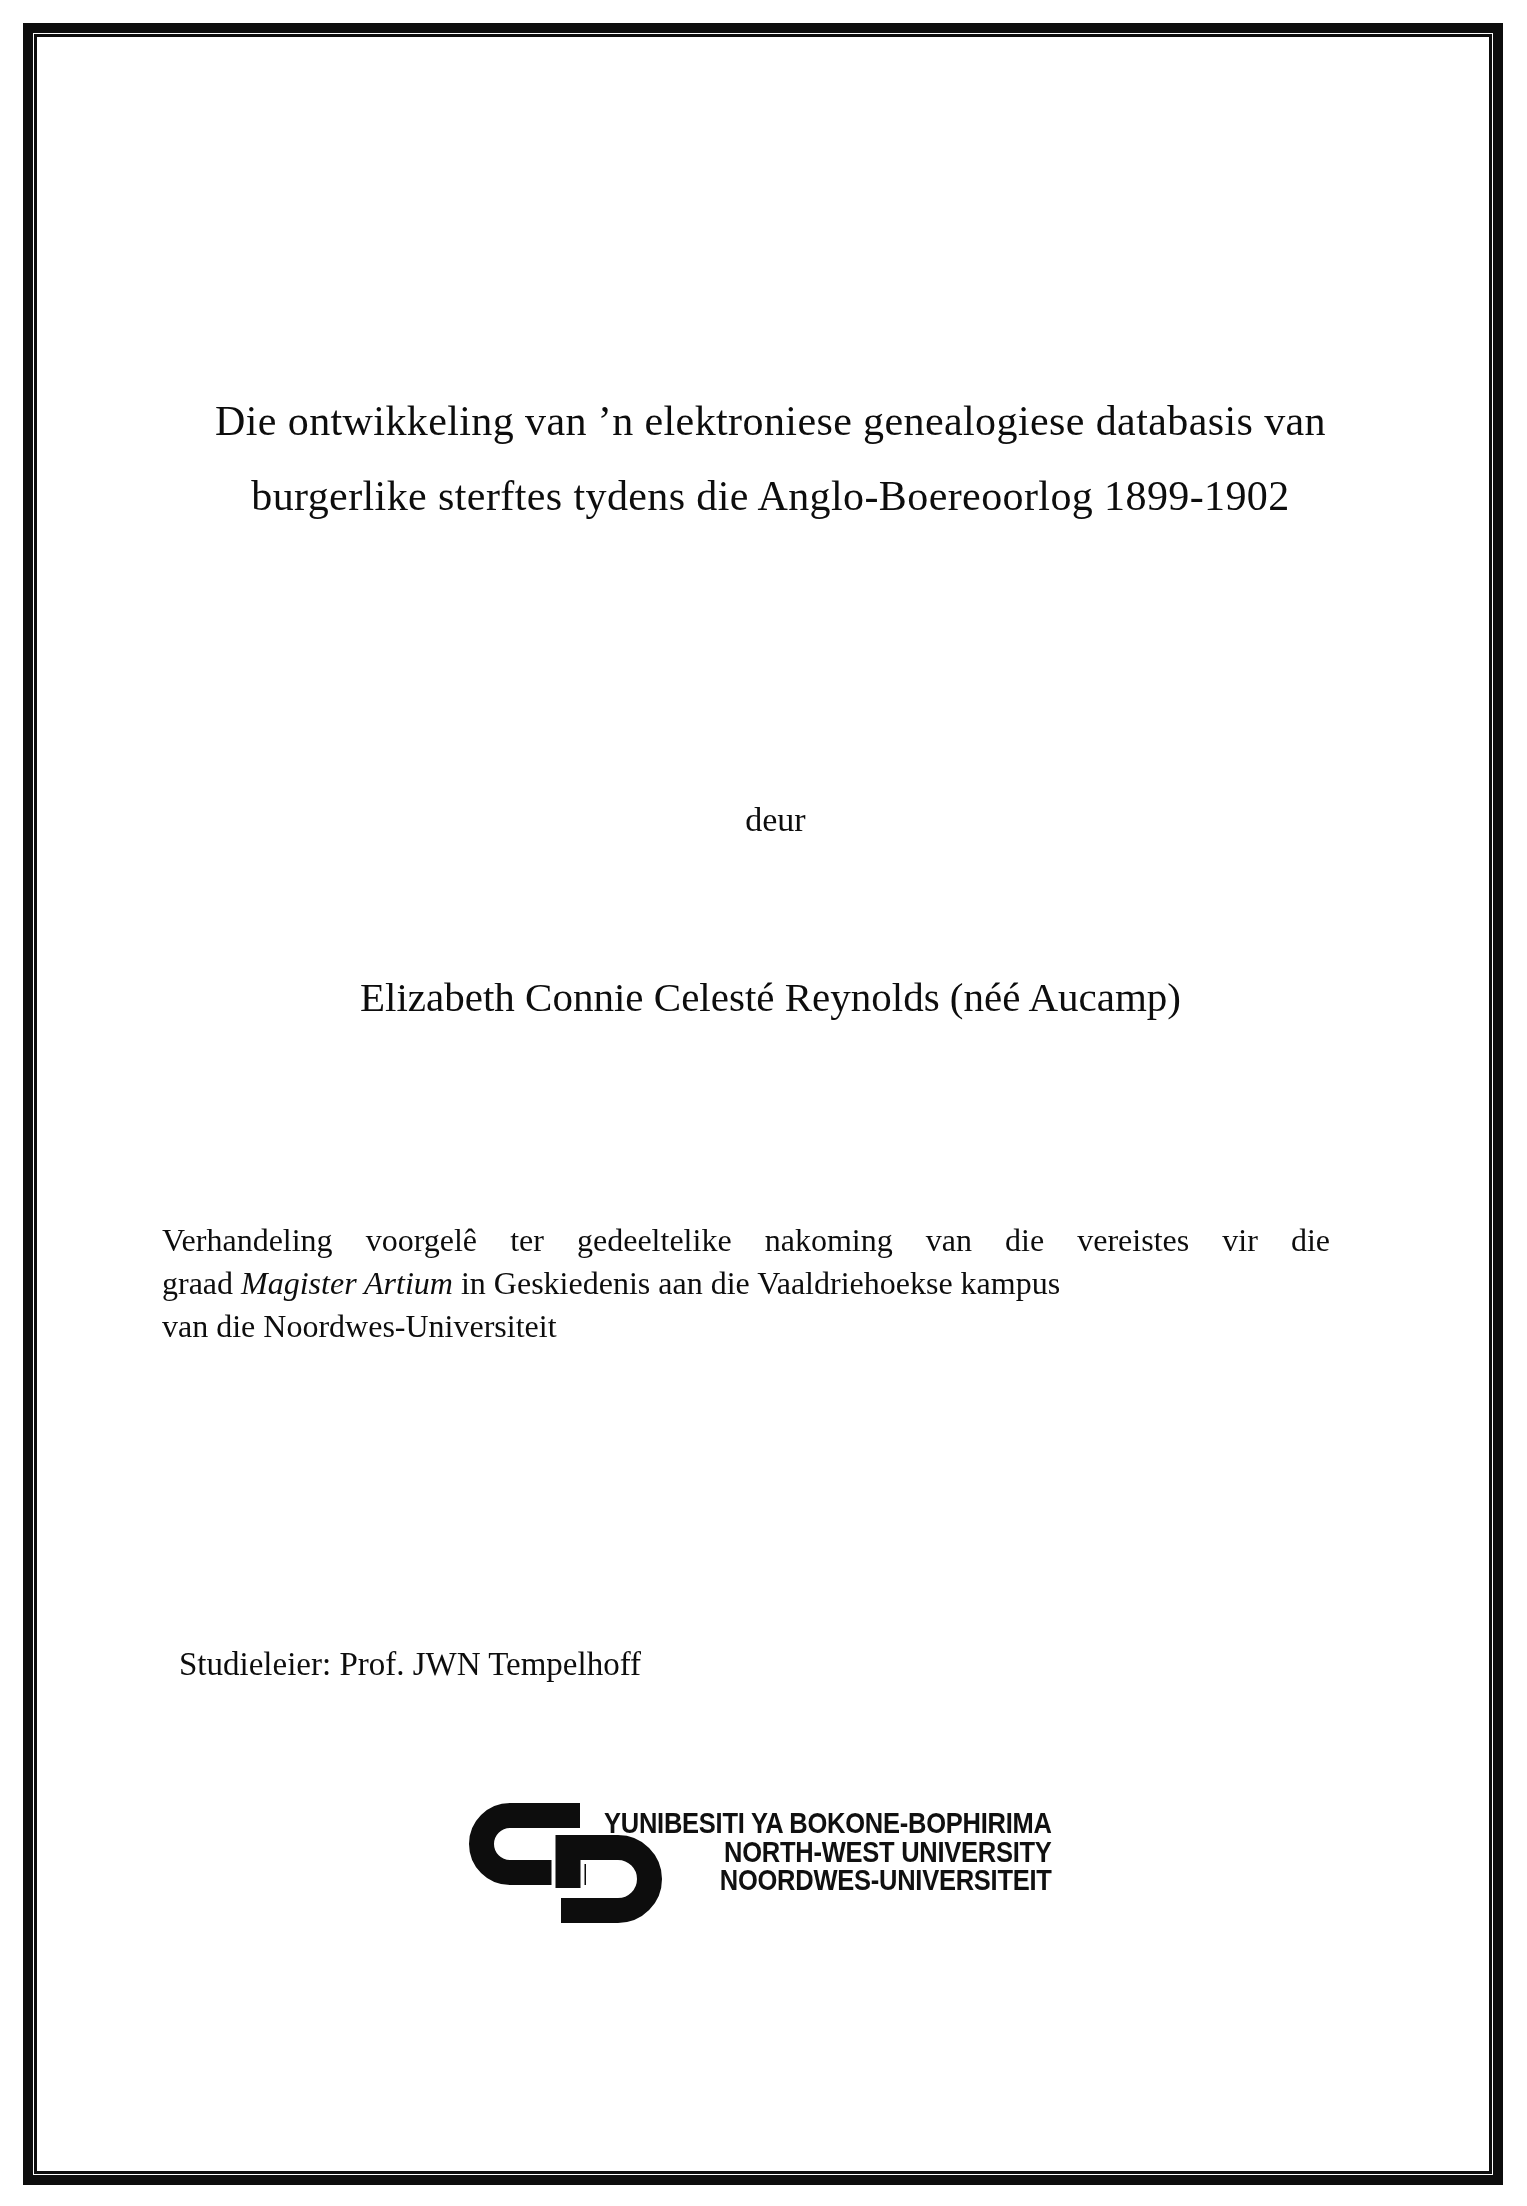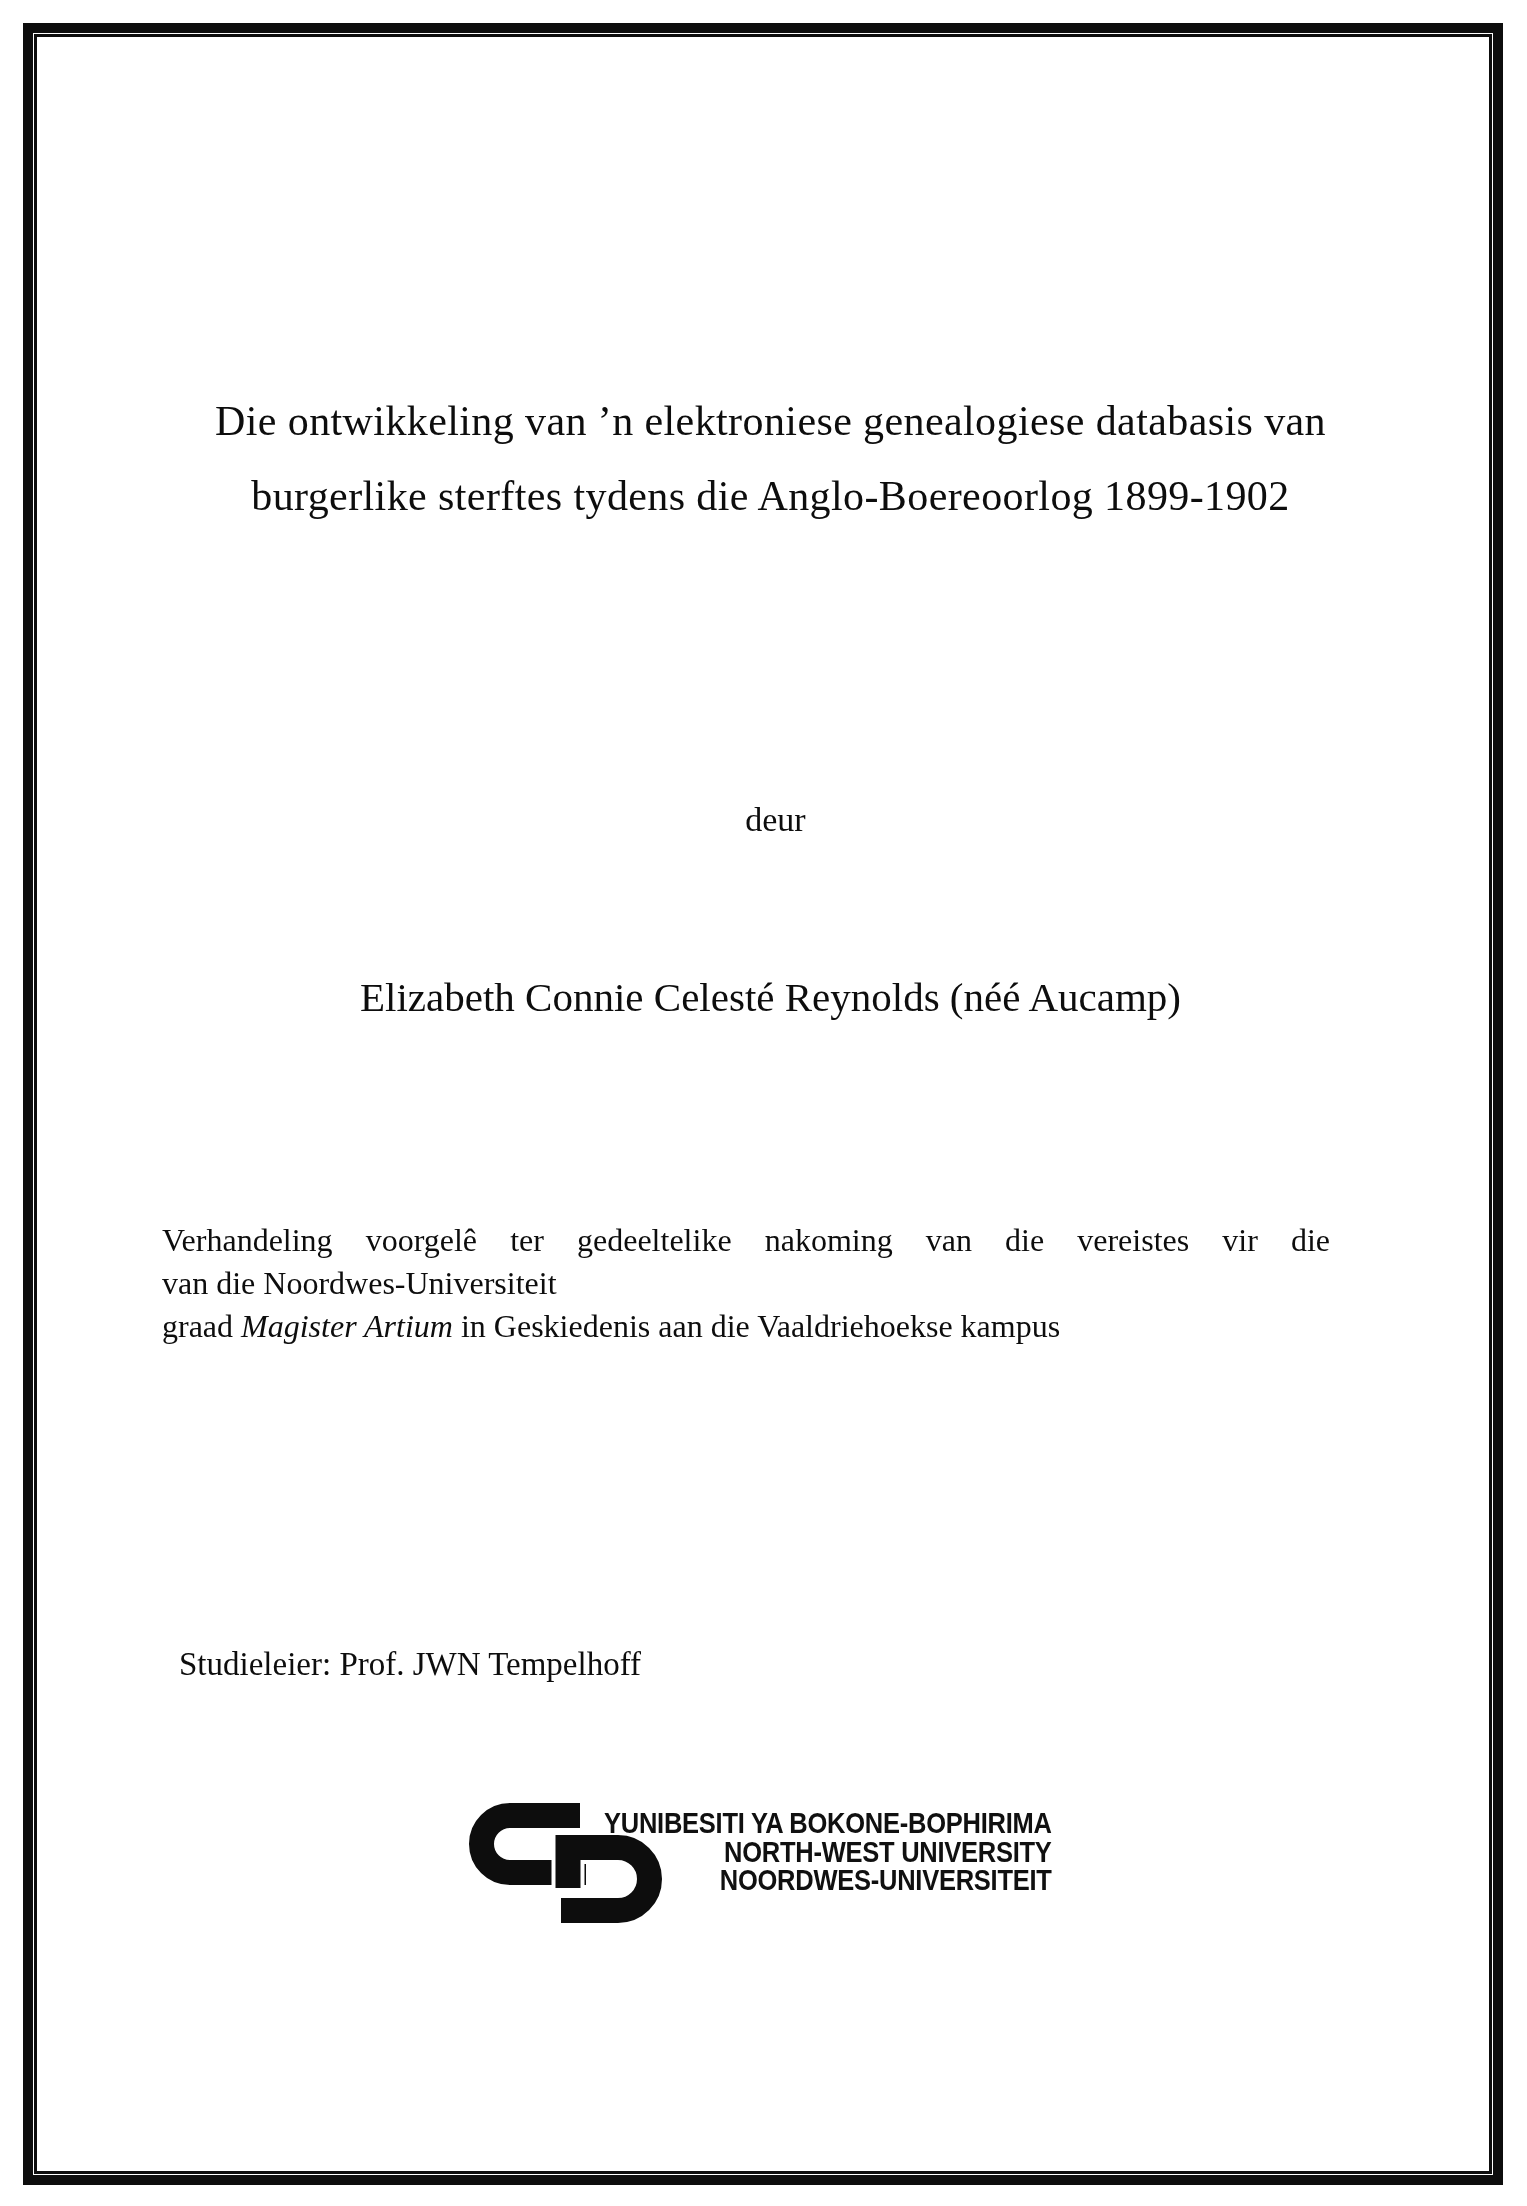--- a/index.html
+++ b/index.html
@@ -97,22 +97,22 @@
     <div>Die ontwikkeling van ’n elektroniese genealogiese databasis van</div>
     <div>burgerlike sterftes tydens die Anglo-Boereoorlog 1899-1902</div>
   </div>
 
   <div class="byline">deur</div>
 
   <div class="author">Elizabeth Connie Celesté Reynolds (néé Aucamp)</div>
 
   <div class="statement">
     <div class="justified">Verhandeling voorgelê ter gedeeltelike nakoming van die vereistes vir die</div>
+    <div><span>graad </span><i>Magister Artium</i><span> in Geskiedenis aan die Vaaldriehoekse kampus</span></div>
     <div>van die Noordwes-Universiteit</div>
-    <div><span>graad </span><i>Magister Artium</i><span> in Geskiedenis aan die Vaaldriehoekse kampus</span></div>
   </div>
 
   <div class="supervisor-block">
     <div>Studieleier: Prof. JWN Tempelhoff</div>
   </div>
 
   <svg class="logo-mark" width="200" height="125" viewBox="0 0 200 125" aria-hidden="true">
 
     <path d="M 112 15.5 H 42 A 28.5 28.5 0 0 0 42 72.5 H 118" fill="none" stroke="#0d0d0d" stroke-width="25"></path>
 

